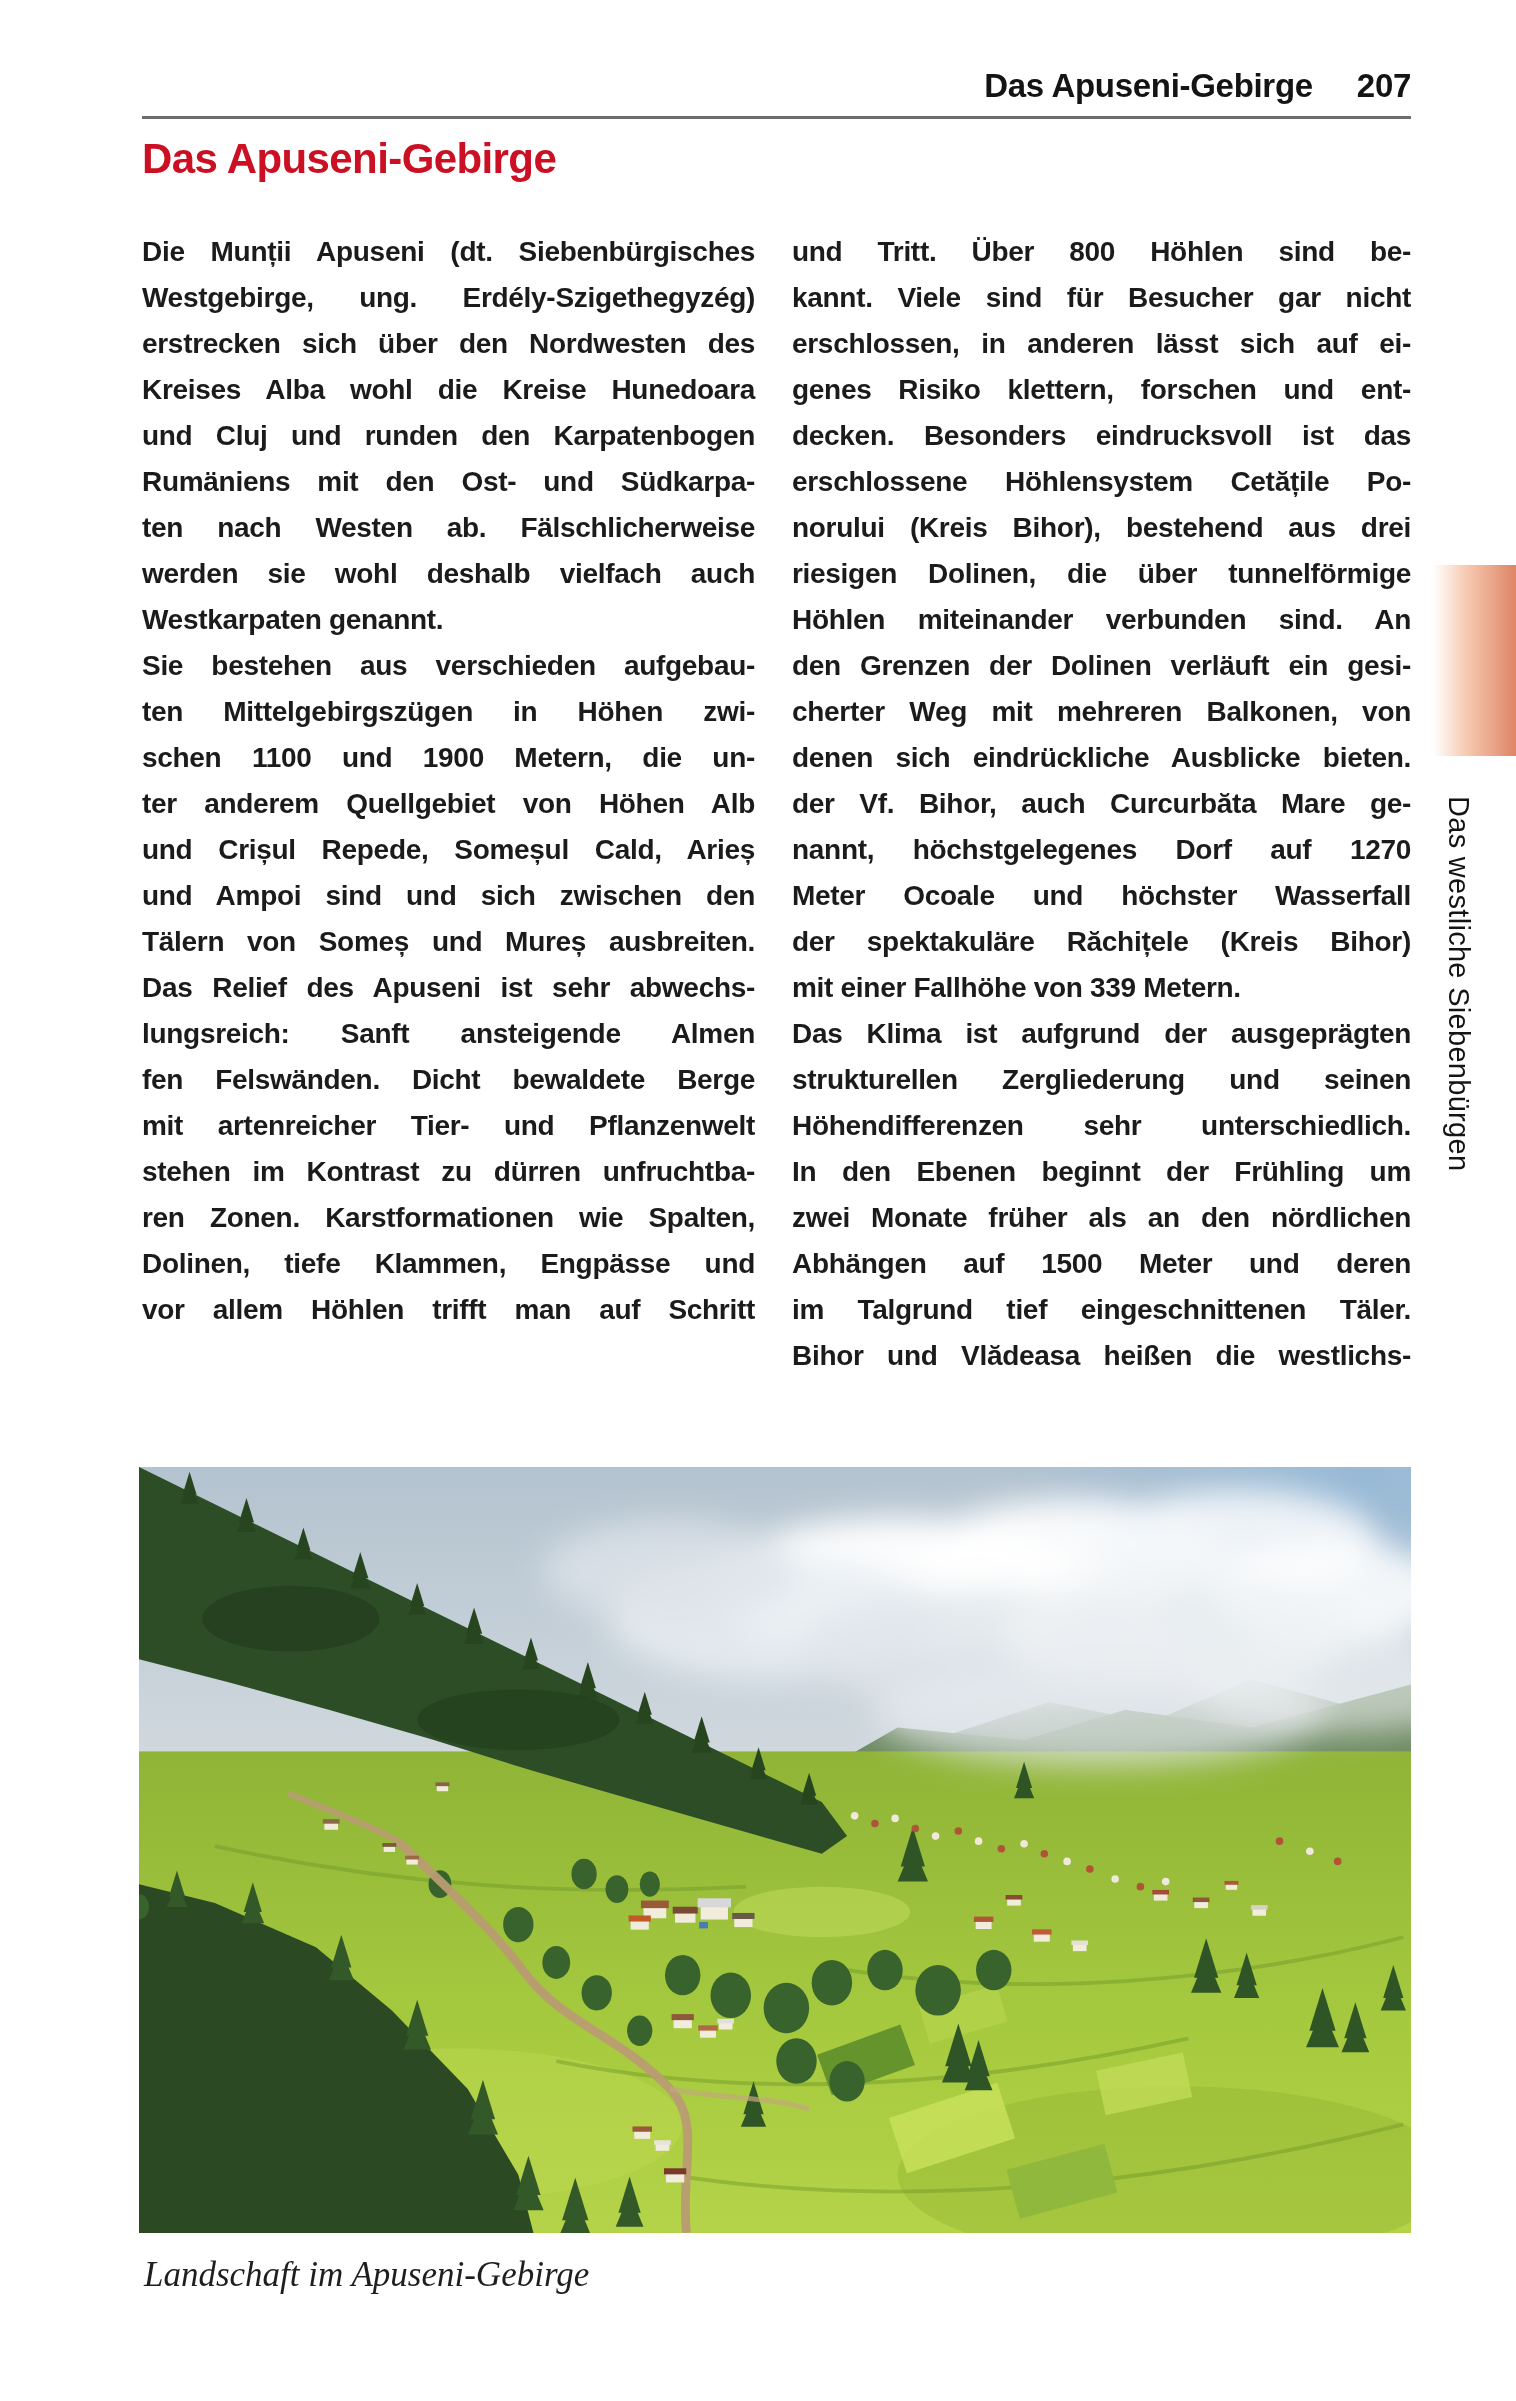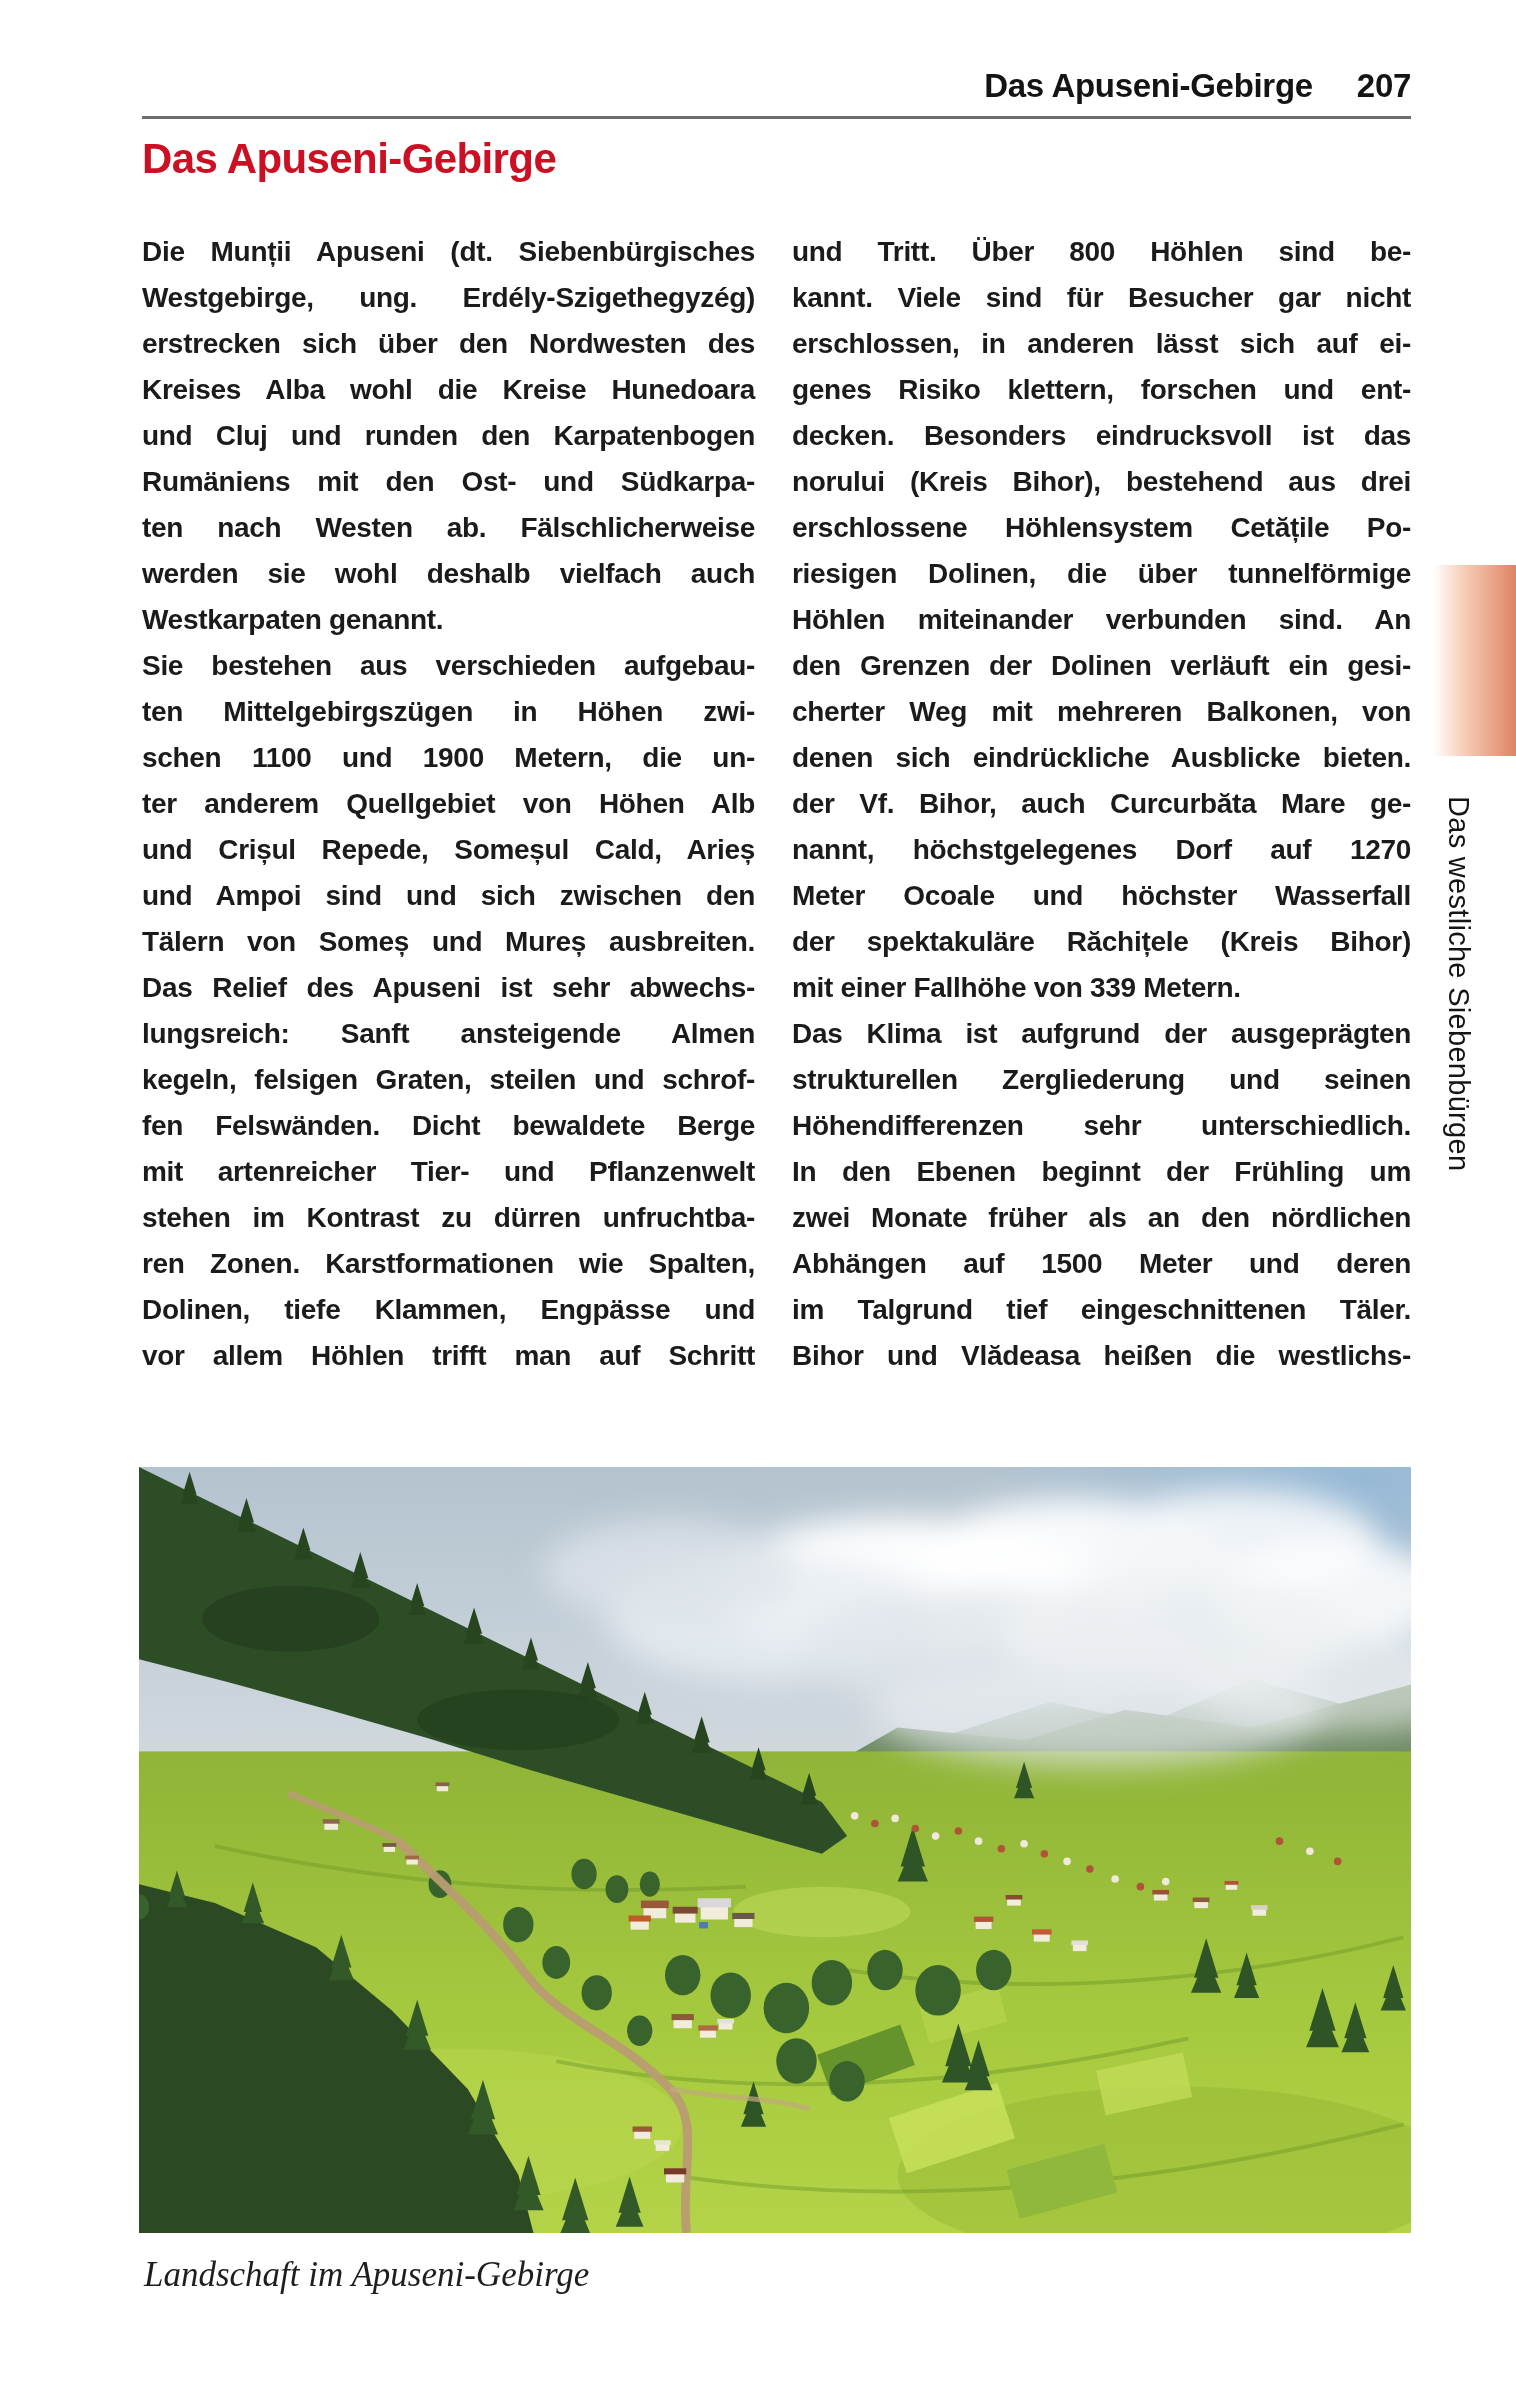--- a/index.html
+++ b/index.html
@@ -67,36 +67,35 @@
     <div class="line flush">Westkarpaten genannt.</div>
     <div class="line">Sie bestehen aus verschieden aufgebau-</div>
     <div class="line">ten Mittelgebirgszügen in Höhen zwi-</div>
     <div class="line">schen 1100 und 1900 Metern, die un-</div>
     <div class="line">ter anderem Quellgebiet von Höhen Alb</div>
     <div class="line">und Crișul Repede, Someșul Cald, Arieș</div>
     <div class="line">und Ampoi sind und sich zwischen den</div>
     <div class="line">Tälern von Someș und Mureș ausbreiten.</div>
     <div class="line">Das Relief des Apuseni ist sehr abwechs-</div>
     <div class="line">lungsreich: Sanft ansteigende Almen</div>
-    <div class="line">kegeln, felsigen Graten, steilen und schrof-</div>
     <div class="line">fen Felswänden. Dicht bewaldete Berge</div>
     <div class="line">mit artenreicher Tier- und Pflanzenwelt</div>
     <div class="line">stehen im Kontrast zu dürren unfruchtba-</div>
     <div class="line">ren Zonen. Karstformationen wie Spalten,</div>
     <div class="line">Dolinen, tiefe Klammen, Engpässe und</div>
     <div class="line">vor allem Höhlen trifft man auf Schritt</div>
   </div>
 <div class="col col-right">
     <div class="line">und Tritt. Über 800 Höhlen sind be-</div>
     <div class="line">kannt. Viele sind für Besucher gar nicht</div>
     <div class="line">erschlossen, in anderen lässt sich auf ei-</div>
     <div class="line">genes Risiko klettern, forschen und ent-</div>
     <div class="line">decken. Besonders eindrucksvoll ist das</div>
+    <div class="line">erschlossene Höhlensystem Cetățile Po-</div>
     <div class="line">norului (Kreis Bihor), bestehend aus drei</div>
-    <div class="line">erschlossene Höhlensystem Cetățile Po-</div>
     <div class="line">riesigen Dolinen, die über tunnelförmige</div>
     <div class="line">Höhlen miteinander verbunden sind. An</div>
     <div class="line">den Grenzen der Dolinen verläuft ein gesi-</div>
     <div class="line">cherter Weg mit mehreren Balkonen, von</div>
     <div class="line">denen sich eindrückliche Ausblicke bieten.</div>
     <div class="line">der Vf. Bihor, auch Curcurbăta Mare ge-</div>
     <div class="line">nannt, höchstgelegenes Dorf auf 1270</div>
     <div class="line">Meter Ocoale und höchster Wasserfall</div>
     <div class="line">der spektakuläre Răchițele (Kreis Bihor)</div>
     <div class="line flush">mit einer Fallhöhe von 339 Metern.</div>

